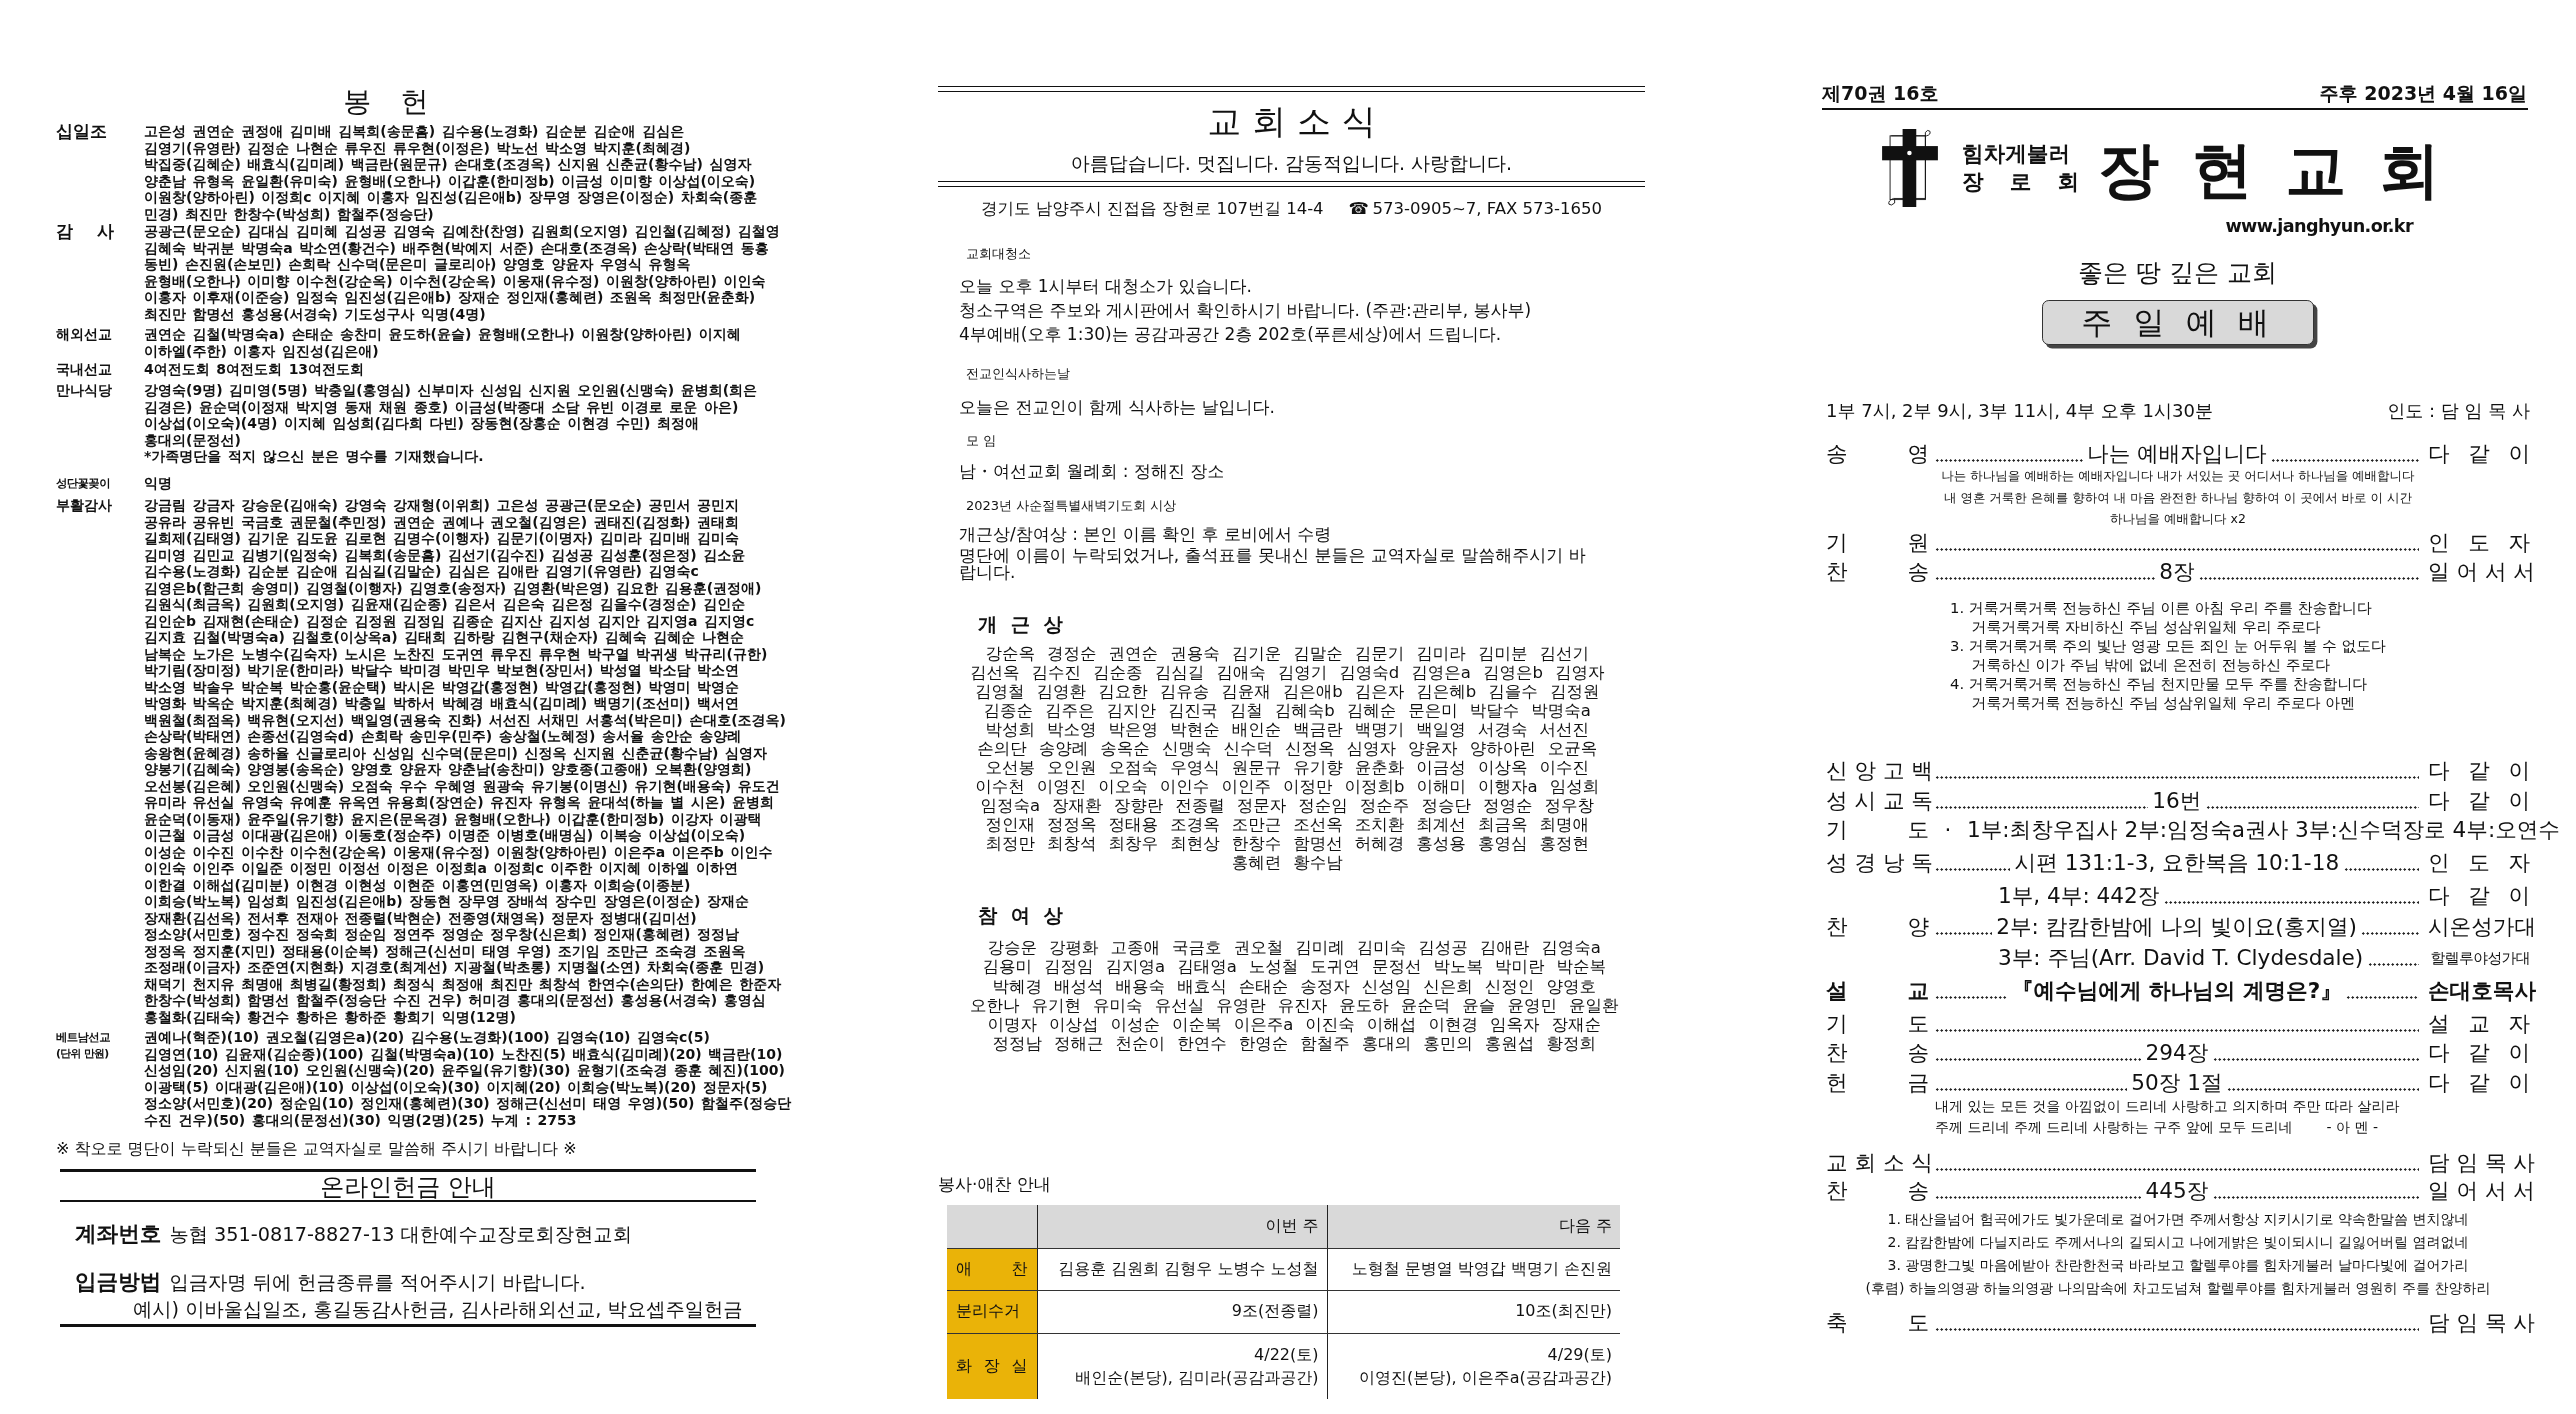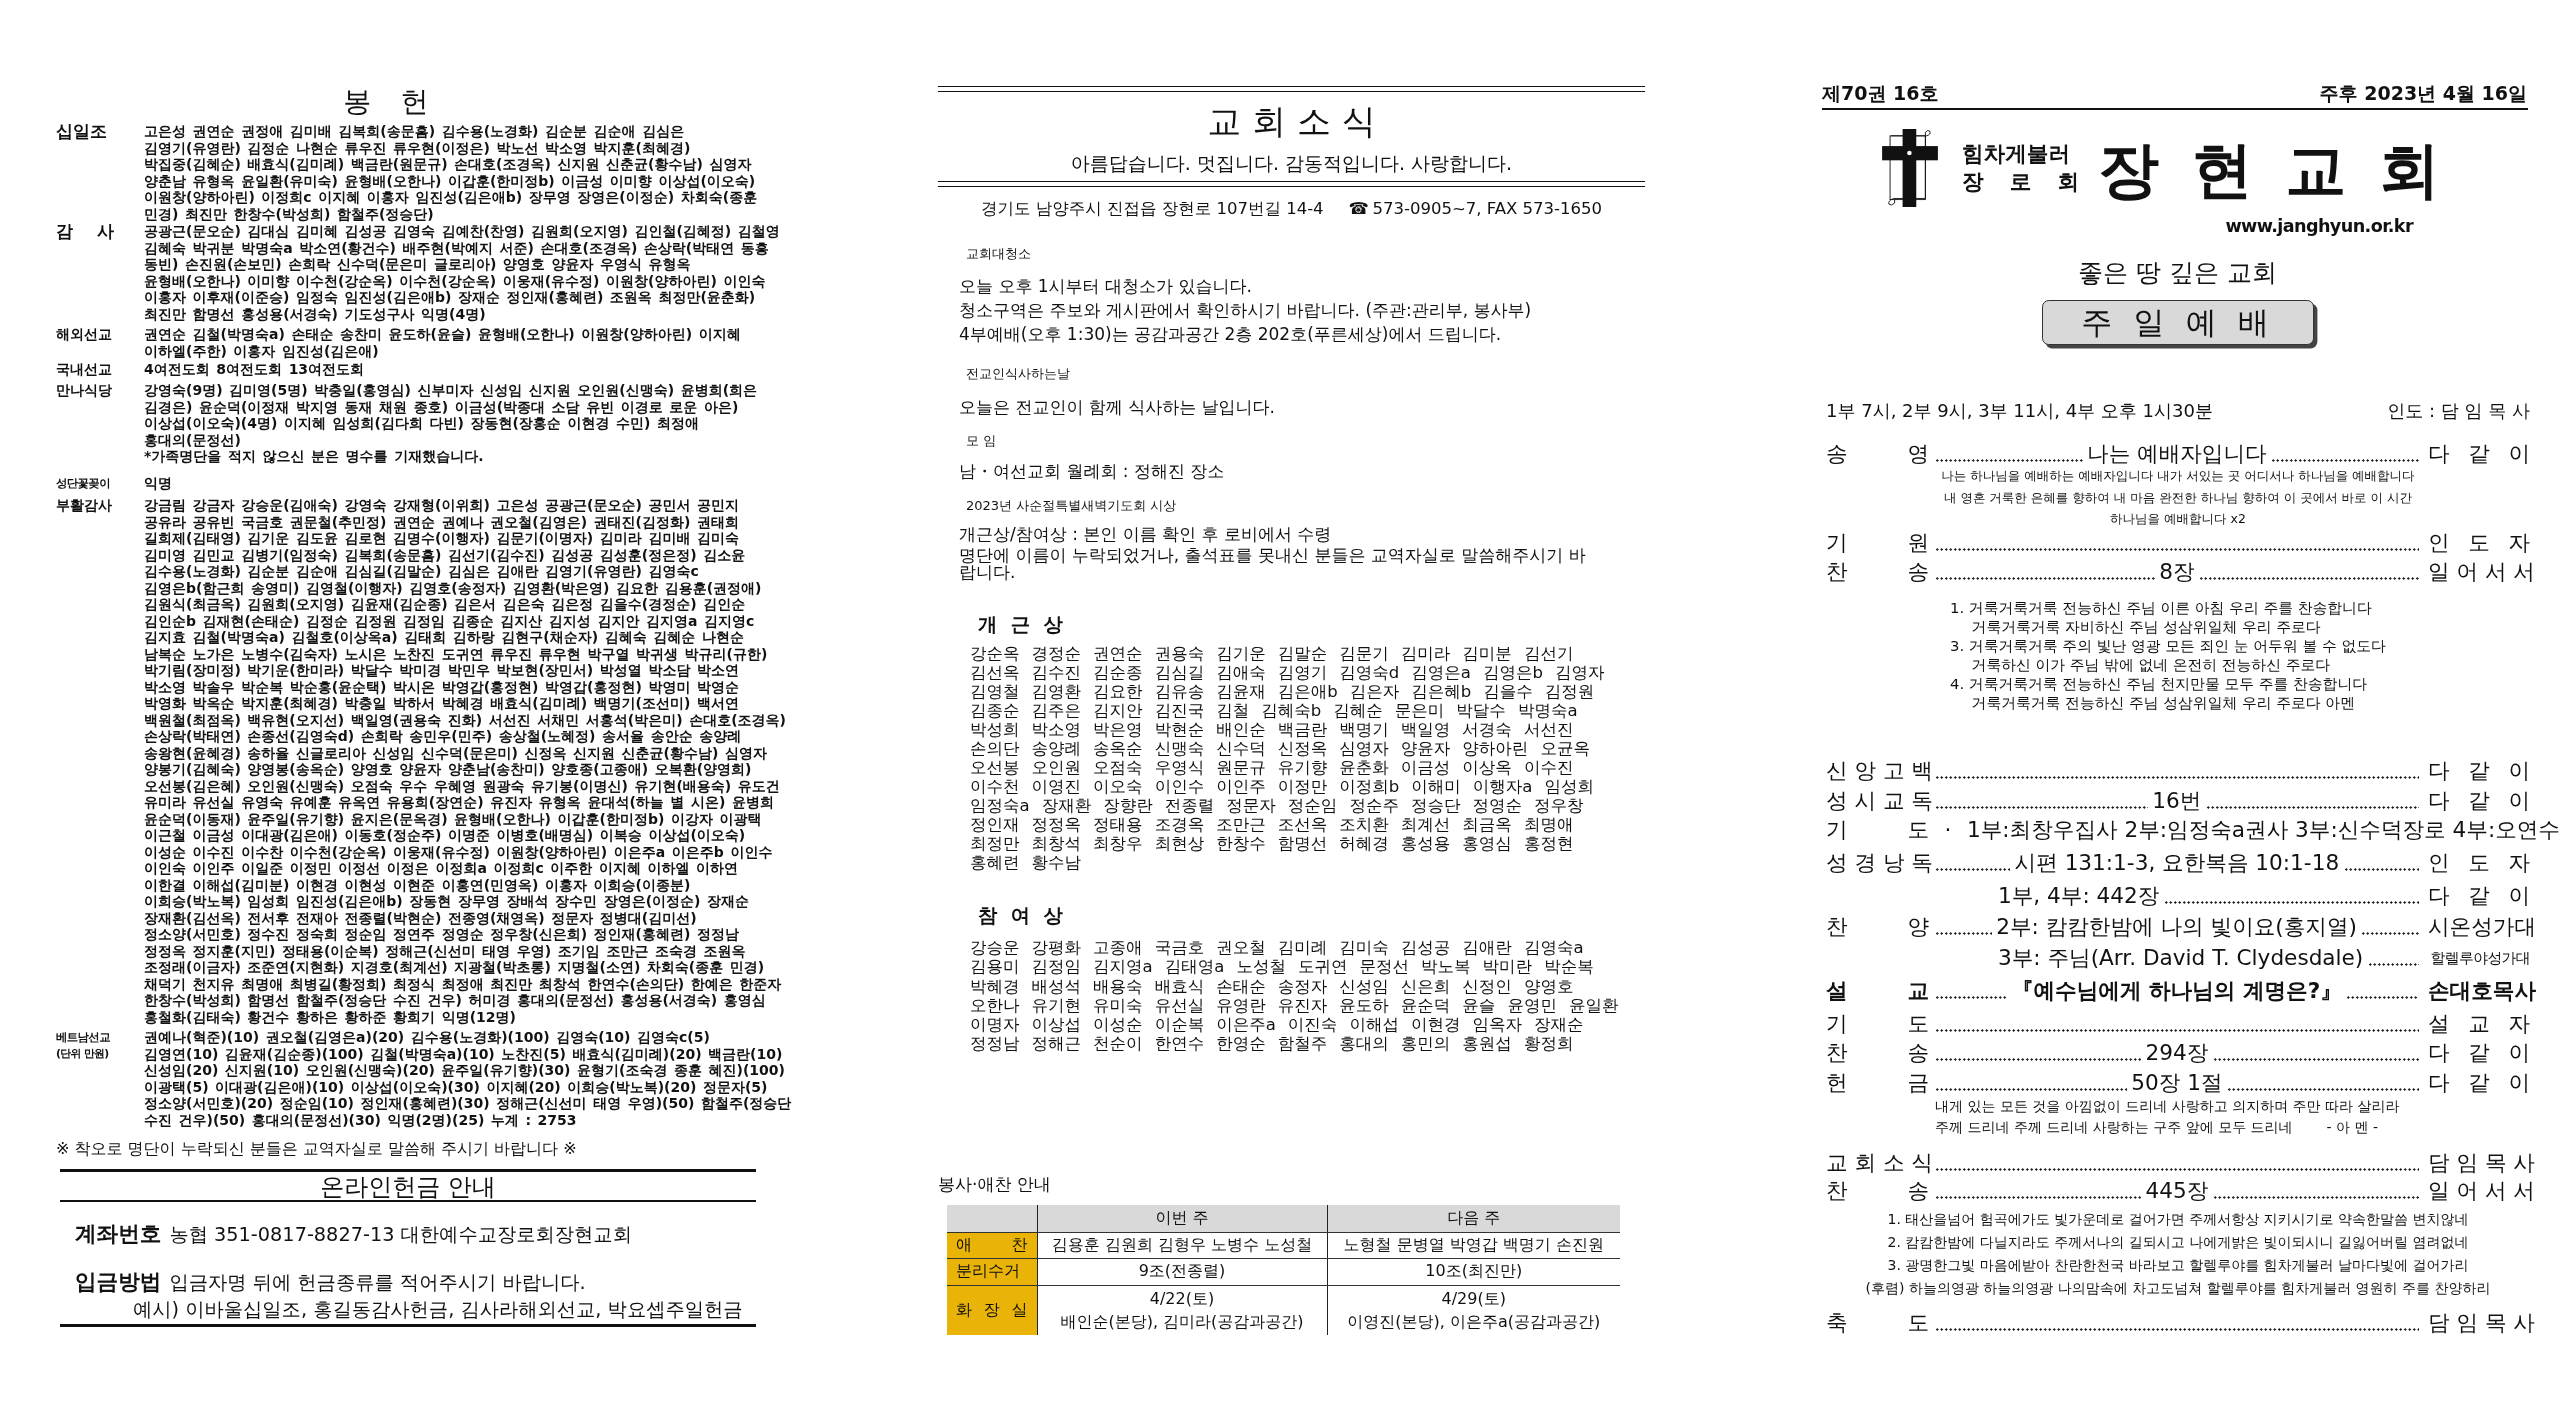--- a/index.html
+++ b/index.html
@@ -23,26 +23,26 @@
 
   
   .news-title{left:938px;width:707px;top:101px;font-size:34px;line-height:40px;text-align:center;}
   .news-sub{left:938px;width:707px;top:152px;font-size:19px;line-height:23px;text-align:center;}
   .news-addr{left:938px;width:707px;top:199px;font-size:16.5px;line-height:20.4px;text-align:center;white-space:nowrap;}
   .news-addr .ph{margin-left:25px;margin-right:3.4px;}
   .nh{left:966px;font-size:13px;line-height:23px;white-space:nowrap;}
   .nb{left:959px;font-size:17px;line-height:24px;white-space:nowrap;}
   .nb.wrap{white-space:normal;width:641px;line-height:17px;}
   .award-h{left:978px;font-size:19.3px;line-height:23px;font-weight:bold;letter-spacing:3.4px;}
-  .names{left:970px;font-size:16.5px;white-space:nowrap;word-spacing:6.8px;}
+  .names{left:970px;font-size:16.5px;white-space:nowrap;word-spacing:6.8px;text-align:center;}
   .names .nl{line-height:19px;}
   .names.p .nl{line-height:19.3px;}
   .svc-title{left:938px;top:1173px;font-size:17px;line-height:23px;}
   table.svc{position:absolute;left:947px;top:1205px;width:673px;border-collapse:collapse;font-size:16px;table-layout:fixed;}
-  .svc th,.svc td{padding:0;text-align:center;white-space:nowrap;font-weight:normal;}
+  .svc th,.svc td{padding:8px;text-align:right;white-space:nowrap;font-weight:normal;}
   .svc thead th{background:#d9d9d9;height:27px;border-bottom:1.7px solid #333;}
   .svc thead th + th{border-left:1.1px solid #222;}
   .svc tbody th.rl{background:#eab308;text-align:justify;text-align-last:justify;padding:0 9px;margin-top:20px;}
   .svc tbody td{border-left:1.1px solid #222;}
   .svc tr.r1 th,.svc tr.r1 td{height:25px;border-bottom:1.7px solid #333;}
   .svc tr.r2 th,.svc tr.r2 td{height:25.5px;border-bottom:1.7px solid #333;}
   .svc tr.r3 th,.svc tr.r3 td{height:49px;}
   .svc tr.r3 td div{line-height:23px;}
 
   

